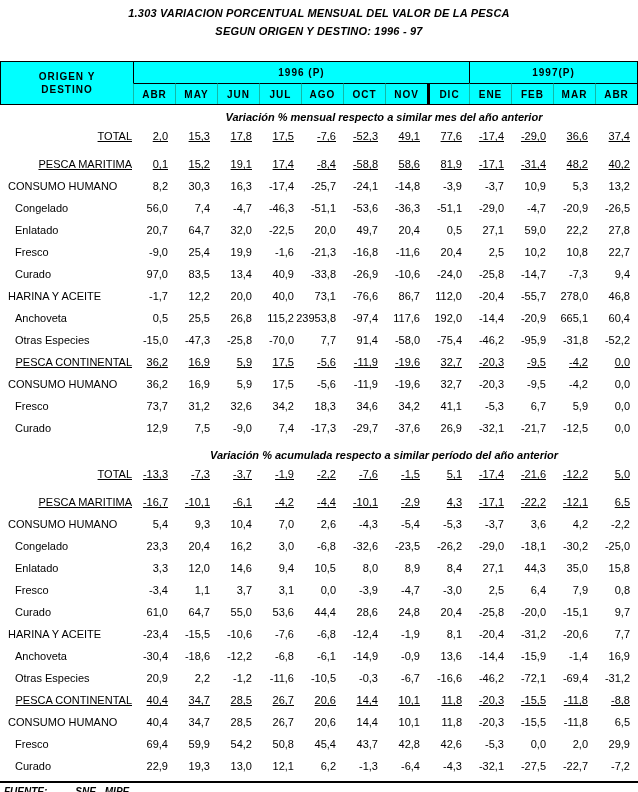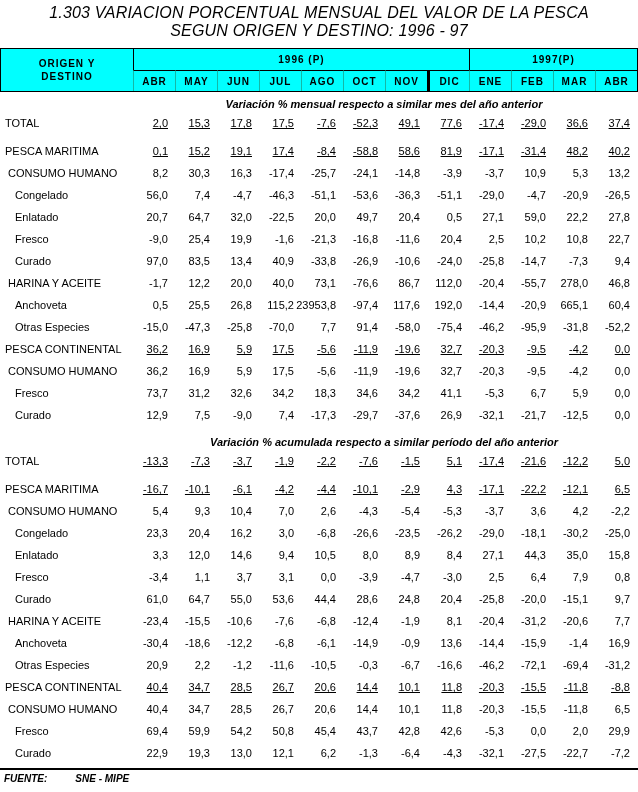--- a/index.html
+++ b/index.html
@@ -5,24 +5,24 @@
   html,body{margin:0;padding:0;background:#ffffff;}
   .page{
     position:relative;
     width:638px;height:792px;
     background:#ffffff;color:#000;
     font-family:"Liberation Sans", sans-serif;
     overflow:hidden;
   }
   
   .title-block{margin-top:4px;text-align:center;}
-  .title-line{font-size:16px;font-weight:normal;font-style:italic;line-height:18px;letter-spacing:.2px;}
+  .title-line{font-size:11px;font-weight:bold;font-style:italic;line-height:18px;letter-spacing:.2px;}
   
   .header-grid{
-    margin-top:8px;margin-left:0;
+    margin-top:21px;margin-left:0;
     display:grid;
     grid-template-columns:132px repeat(12,42px);
     grid-template-rows:21px 21px;
     width:636px;
     border:1px solid #000;
     background:#00ffff;
     font-size:10px;font-weight:bold;
     box-sizing:content-box;
   }
   .hcell{
@@ -48,21 +48,21 @@
     height:22px;align-items:center;
     font-size:11px;
   }
   .drow .rlabel{white-space:nowrap;overflow:visible;}
   .drow .val{
     display:flex;justify-content:flex-end;
     padding-right:6px;box-sizing:border-box;
     white-space:nowrap;overflow:visible;
   }
   .r-major{margin-top:0;}
-  .r-major .rlabel{padding-left:5px;}
+  .r-major .rlabel{padding-left:5px;text-decoration:underline;text-align:right;}
   .r-major .val span{text-decoration:underline;}
   .r-major.extra-gap{margin-top:6px;}
   .r-upper .rlabel{padding-left:8px;}
   .r-sub .rlabel{padding-left:15px;}
   
   .footer{
     margin-top:4px;border-top:2px solid #000;
     padding:3px 0 0 4px;
     font-size:10px;font-style:italic;font-weight:bold;
   }
@@ -776,21 +776,21 @@
         <div class="val">
           <span>16,2</span>
         </div>
         <div class="val">
           <span>3,0</span>
         </div>
         <div class="val">
           <span>-6,8</span>
         </div>
         <div class="val">
-          <span>-26,6</span>
+          <span>-32,6</span>
         </div>
         <div class="val">
           <span>-23,5</span>
         </div>
         <div class="val">
           <span>-26,2</span>
         </div>
         <div class="val">
           <span>-29,0</span>
         </div>

